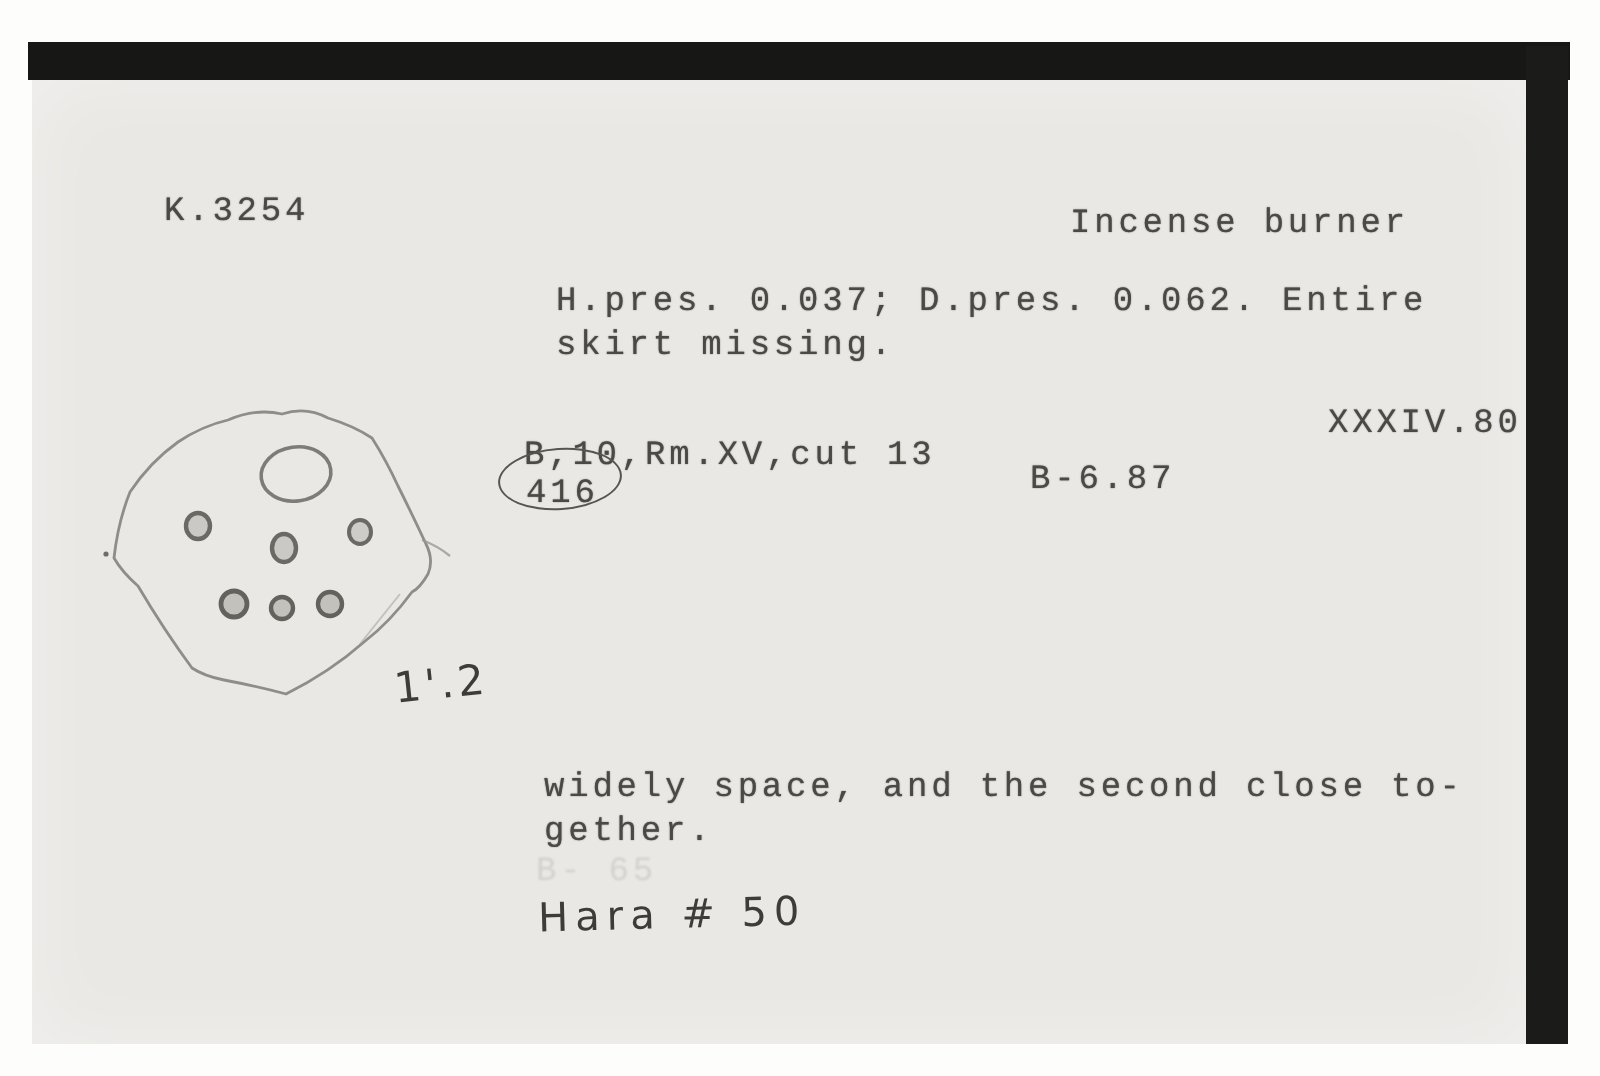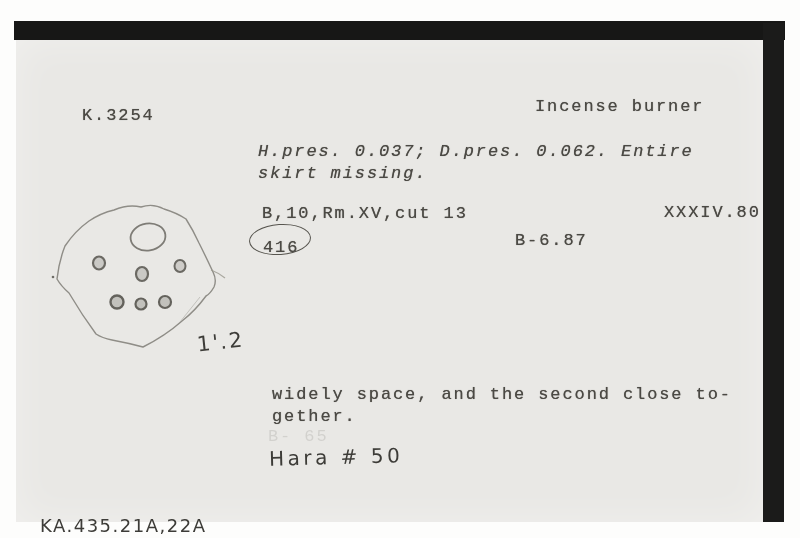--- a/index.html
+++ b/index.html
@@ -28,24 +28,24 @@
     font-family:"Liberation Mono","DejaVu Sans Mono",monospace;
     font-size:17px;letter-spacing:1.9px;line-height:22.4px;
     color:#4b4944;white-space:pre-line;
     text-shadow:0 0 0.7px rgba(62,60,54,0.75);
   }
   .hand{
     position:absolute;
     font-family:"DejaVu Sans",sans-serif;
     color:#3d3c38;white-space:pre;
   }
-  .pos-catalog{left:66px;top:56px;margin-top:9px;}
-  .pos-title{left:519px;top:56px;}
-  .pos-measure{left:242px;top:101px;font-style:italic;}
-  .pos-findspot{left:246px;top:163px;}
+  .pos-catalog{left:66px;top:56px;}
+  .pos-title{left:519px;top:62px;}
+  .pos-measure{left:262px;top:101px;}
+  .pos-findspot{left:246px;top:178px;}
   .pos-plate{left:648px;top:162px;}
   .pos-circled{left:247px;top:189px;margin-top:8px;}
   .circle-mark{
     position:absolute;left:233px;top:184px;width:60px;height:29px;
     border:1.7px solid #57554f;border-radius:50%;
     transform:rotate(-4deg);
   }
   .pos-neg{left:499px;top:190px;}
   .pos-desc1{left:240px;top:231px;}
   .pos-desc2{left:240px;top:344px;margin-left:16px;}
@@ -88,21 +88,20 @@
   <div class="circle-mark"></div>
   <div class="typed pos-circled">416</div>
   <div class="typed pos-neg">B-6.87</div>
 
   <div class="typed pos-desc2">widely space, and the second close to-
 gether.</div>
 
   <div class="typed pos-ghost">B-  65</div>
 
   <div class="hand pos-hara">Hara # 50</div>
-  <div class="hand pos-photoref">KA.435.21A,22A</div>
   <div class="hand pos-scale">1'.2</div>
 
   <svg class="sketch" viewBox="0 0 185 175">
 
     <path d="M97,14 Q109,10 120,16 Q133,20 142,26 Q149,37 155,50 Q162,64 169,79
          Q173,87 170,94 Q166,101 162,103 Q151,118 138,128 Q121,143 99,154
          Q84,150 68,147 Q58,145 52,141 Q38,122 25,100 Q17,93 13,86
          Q15,68 21,53 Q31,38 45,28 Q57,20 70,17 Q84,11 97,14 Z" fill="none" stroke="#8f8d87" stroke-width="1.4" stroke-linejoin="round"></path>
     <path d="M167,77 Q175,80 181,85" fill="none" stroke="#9a988f" stroke-width="1.2" opacity="0.8"></path>
     <path d="M136,129 L156,104" fill="none" stroke="#a3a19a" stroke-width="1" opacity="0.55"></path>

